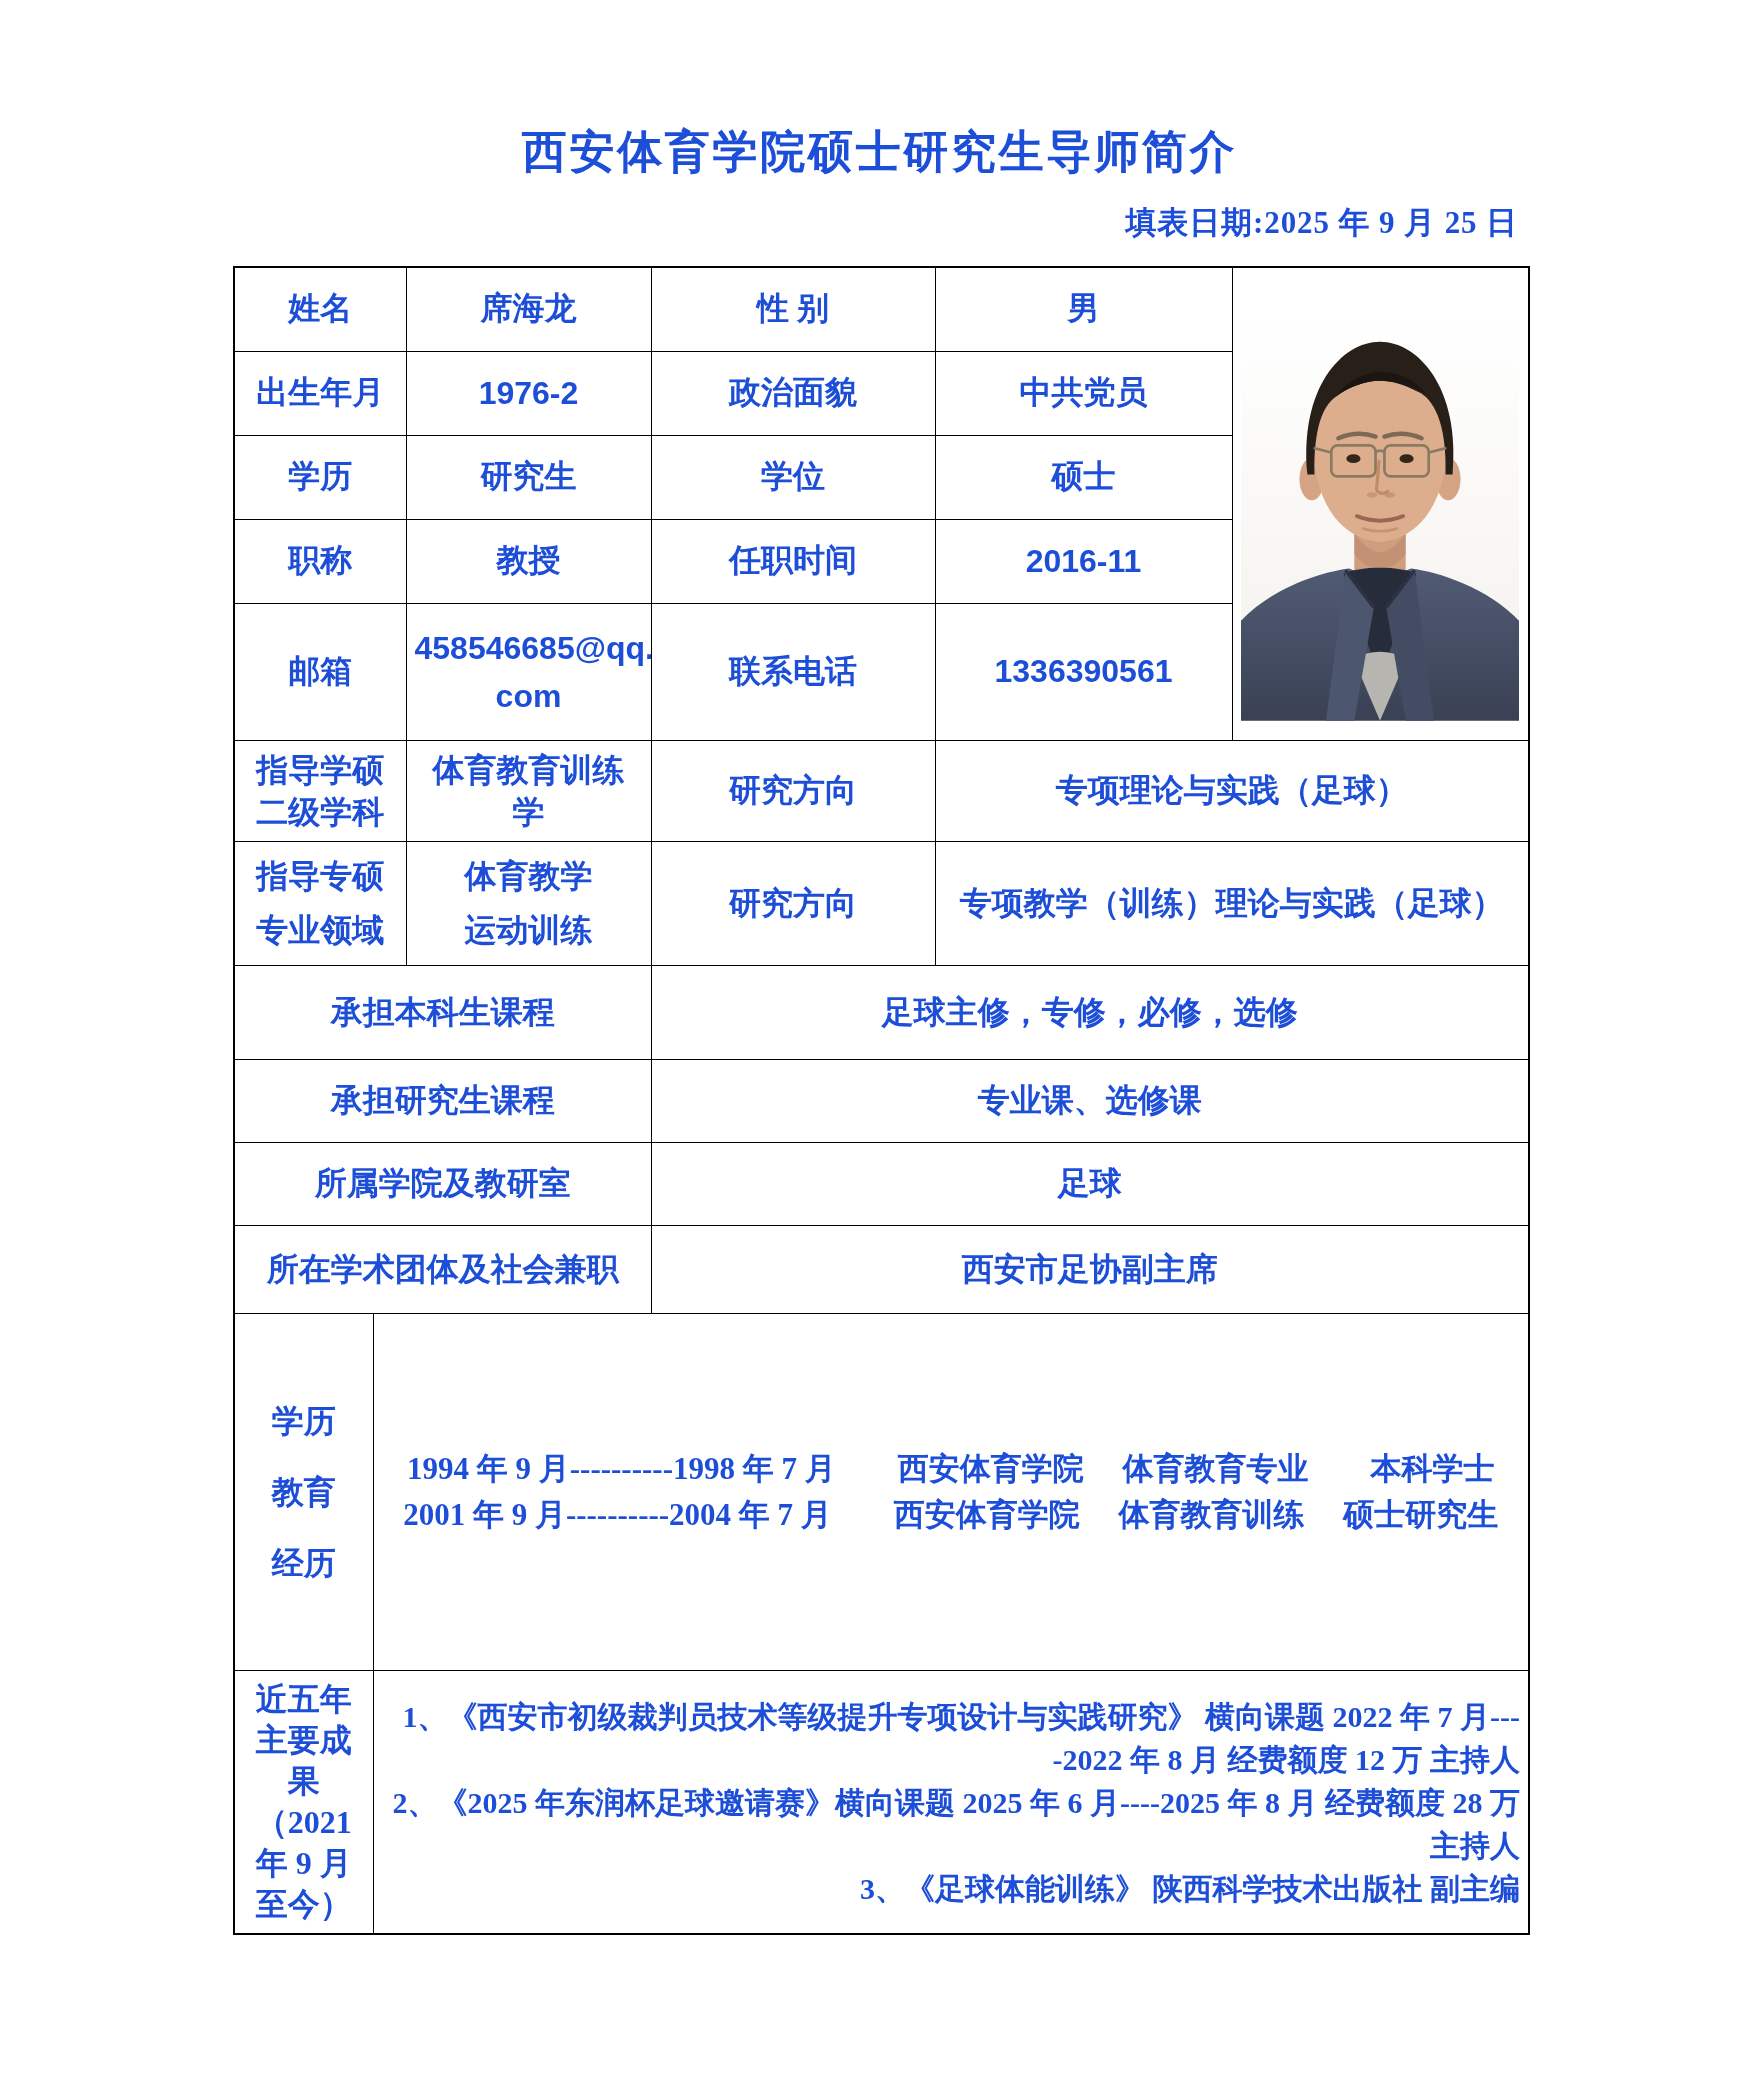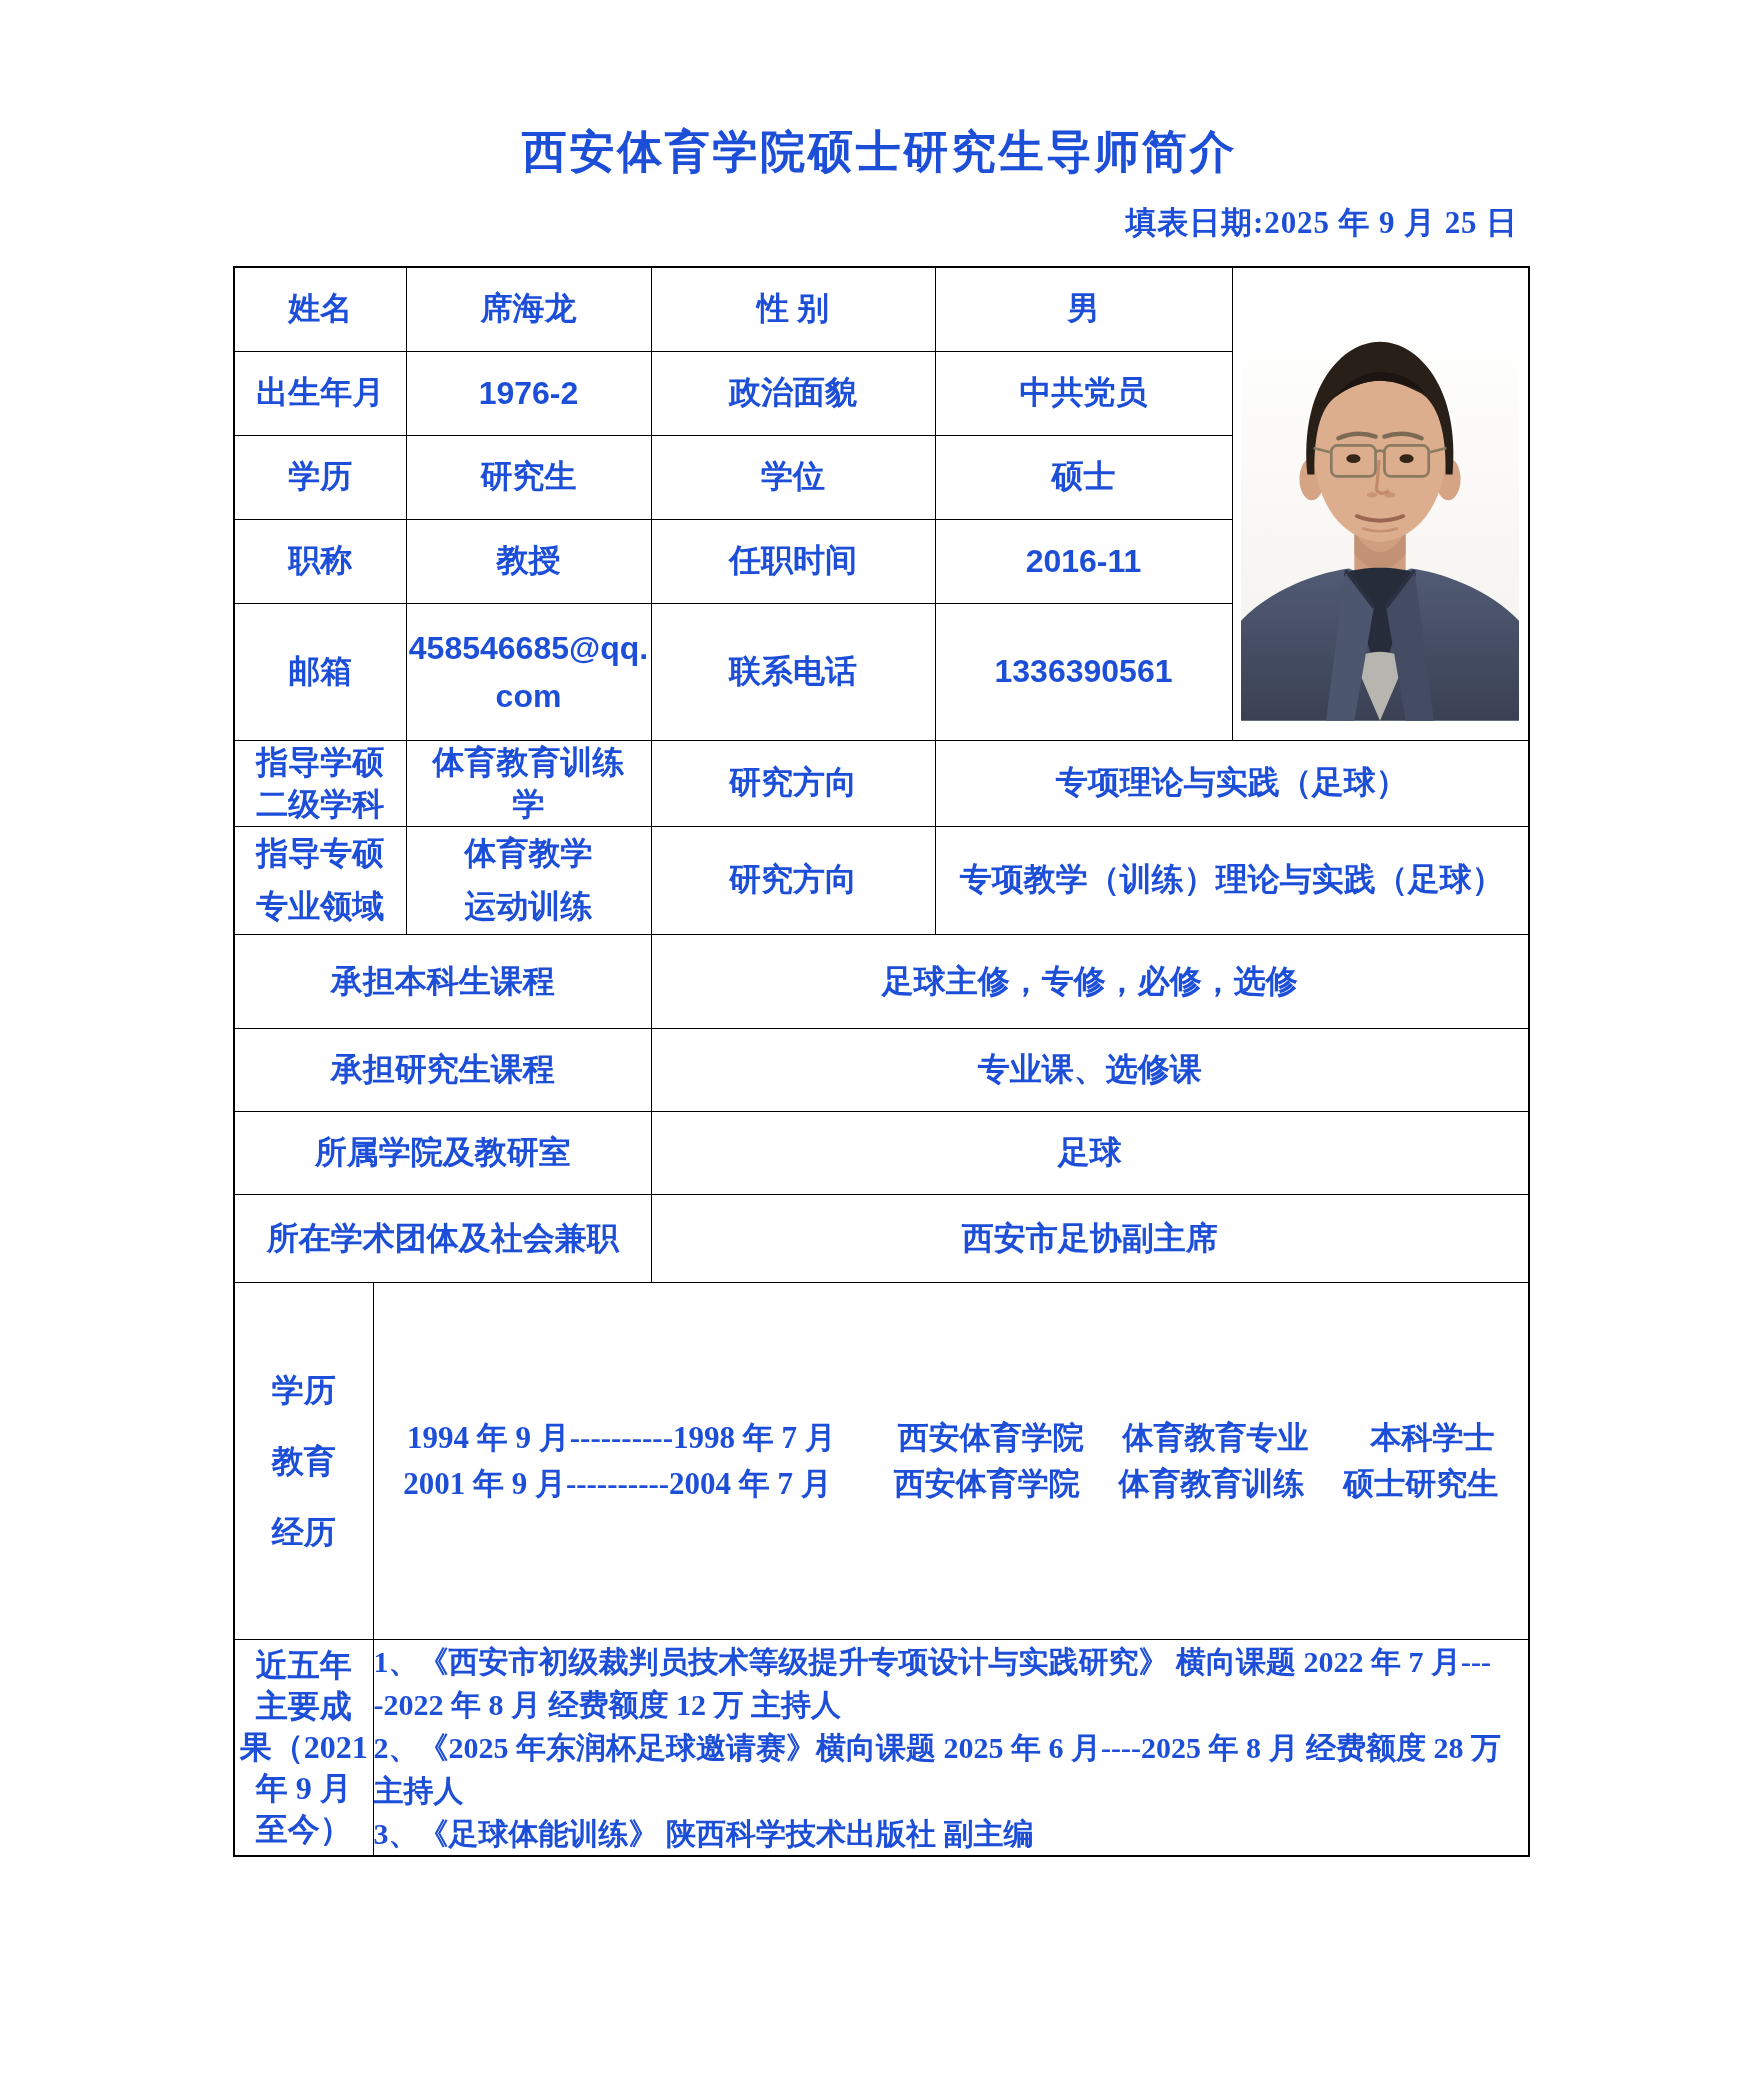--- a/index.html
+++ b/index.html
@@ -37,41 +37,41 @@
     border-collapse:collapse;
     table-layout:fixed;
     border:2.7px solid #000;
   }
   table.profile td{
     border:1.8px solid #000;
     text-align:center;
     vertical-align:middle;
     font-size:32px;
     font-weight:600;
-    padding:0;
+    padding:8px;
     overflow:hidden;
   }
   td.pre{white-space:pre-line;}
   td.num{font-family:"Liberation Sans","DejaVu Sans",sans-serif;font-size:30px;font-weight:400;}
   td.lh-tight{line-height:1.32;}
   td.lh-wide{line-height:1.68;}
   td.label-narrow{line-height:71px;}
   td.left-block{
     text-align:left;
     padding:0 17.7px 0 21px;
   }
   .edu-line{
     font-size:31px;
     line-height:46px;
     white-space:nowrap;
   }
   .ach-item{
     font-size:30px;
     line-height:43px;
-    text-align:left;
+    text-align:right;
   }
   td.ach-label{
     line-height:41px;
     font-size:30px;
     white-space:pre-line;
     padding:0 1.8px;
   }
   .photo-cell{background:#fff;}
   .photo-wrap{
     display:flex;

